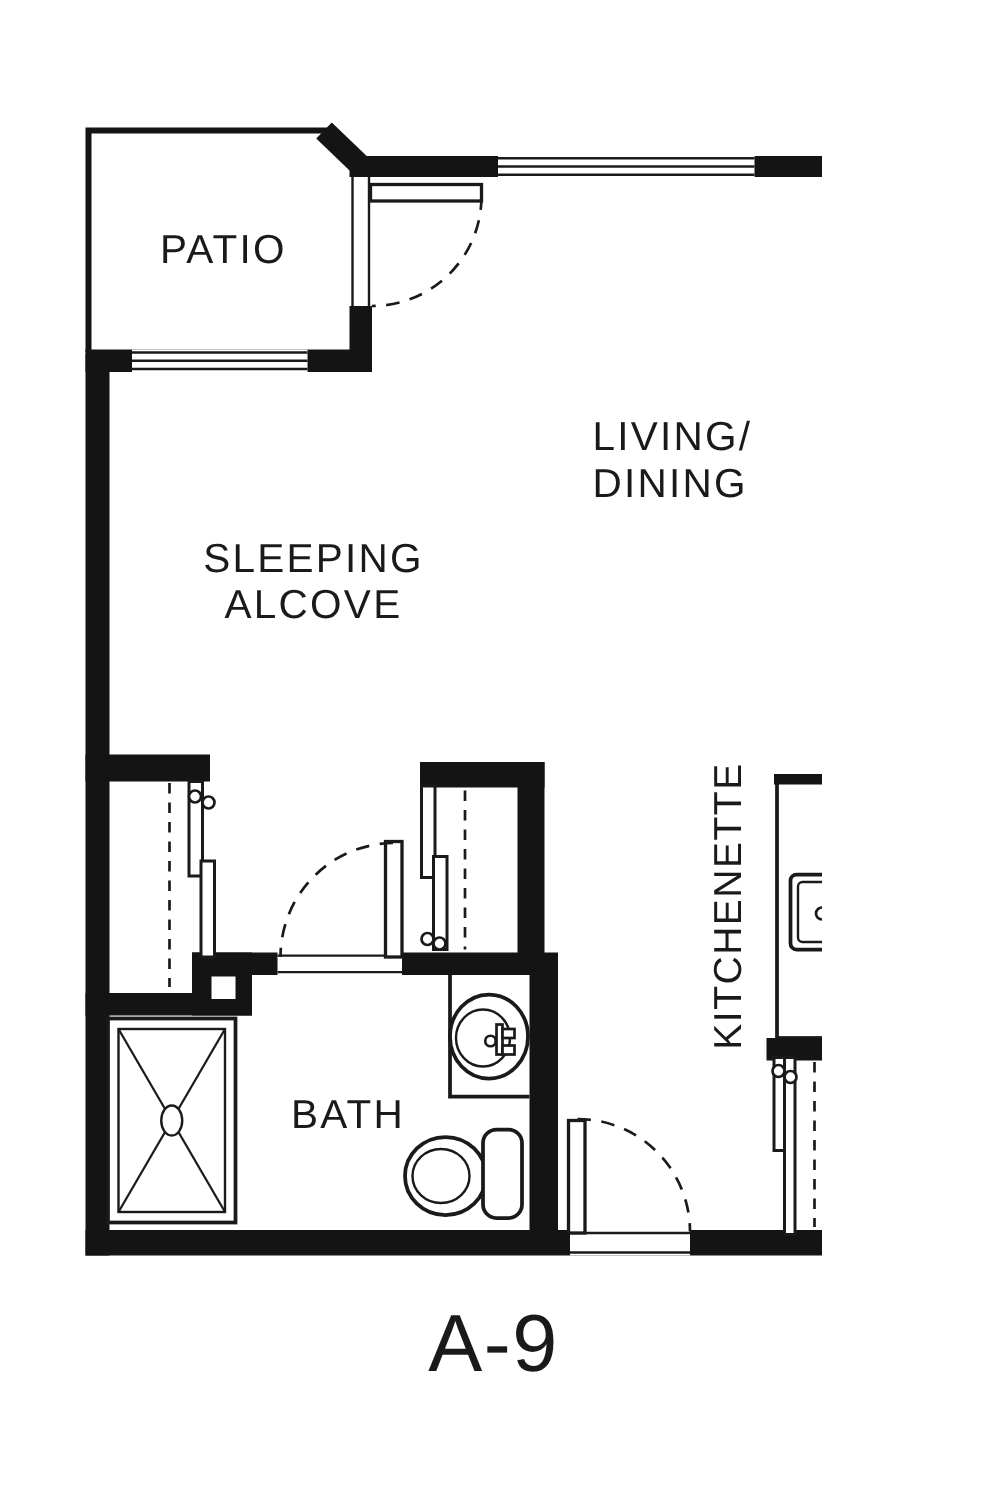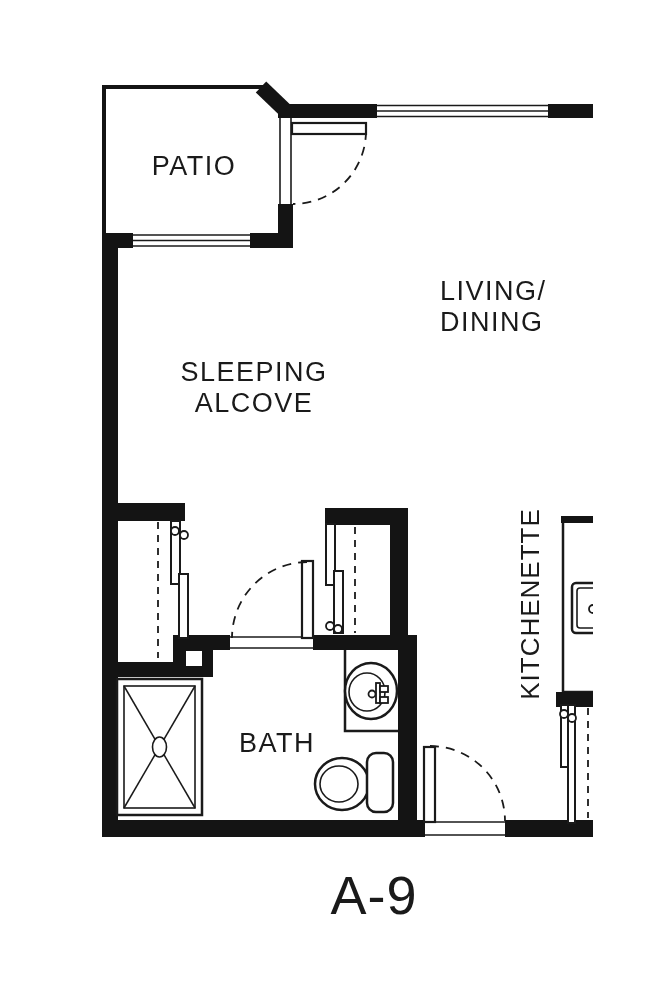--- a/index.html
+++ b/index.html
@@ -1,16 +1,16 @@
 <!DOCTYPE html>
 <html style="--color-wall: #141414; --color-line: #1a1a1a; --color-background: #ffffff;"><head>
 <meta charset="utf-8">
 <style>
   html,body{margin:0;padding:0;background:#fff;}
-  .page{position:relative;width:548px;height:998px;background:var(--color-background,#fff);overflow:hidden;padding-left:45px;}
+  .page{position:relative;width:548px;height:998px;background:var(--color-background,#fff);overflow:hidden;}
   svg{display:block;}
   .wall{fill:var(--color-wall,#141414);stroke:none;}
   .white{fill:#fff;stroke:none;}
   .ln{stroke:var(--color-line,#1a1a1a);stroke-width:1.6;fill:none;}
   .thin{stroke:var(--color-line,#1a1a1a);stroke-width:1.5;fill:none;}
   .fix{fill:#fff;stroke:var(--color-line,#1a1a1a);stroke-width:2.5;}
   .fix2{fill:#fff;stroke:var(--color-line,#1a1a1a);stroke-width:1.6;}
   .leaf{fill:#fff;stroke:var(--color-line,#1a1a1a);stroke-width:2.2;}
   .panel{fill:#fff;stroke:var(--color-line,#1a1a1a);stroke-width:2;}
   .pull{fill:#fff;stroke:var(--color-line,#1a1a1a);stroke-width:1.8;}

